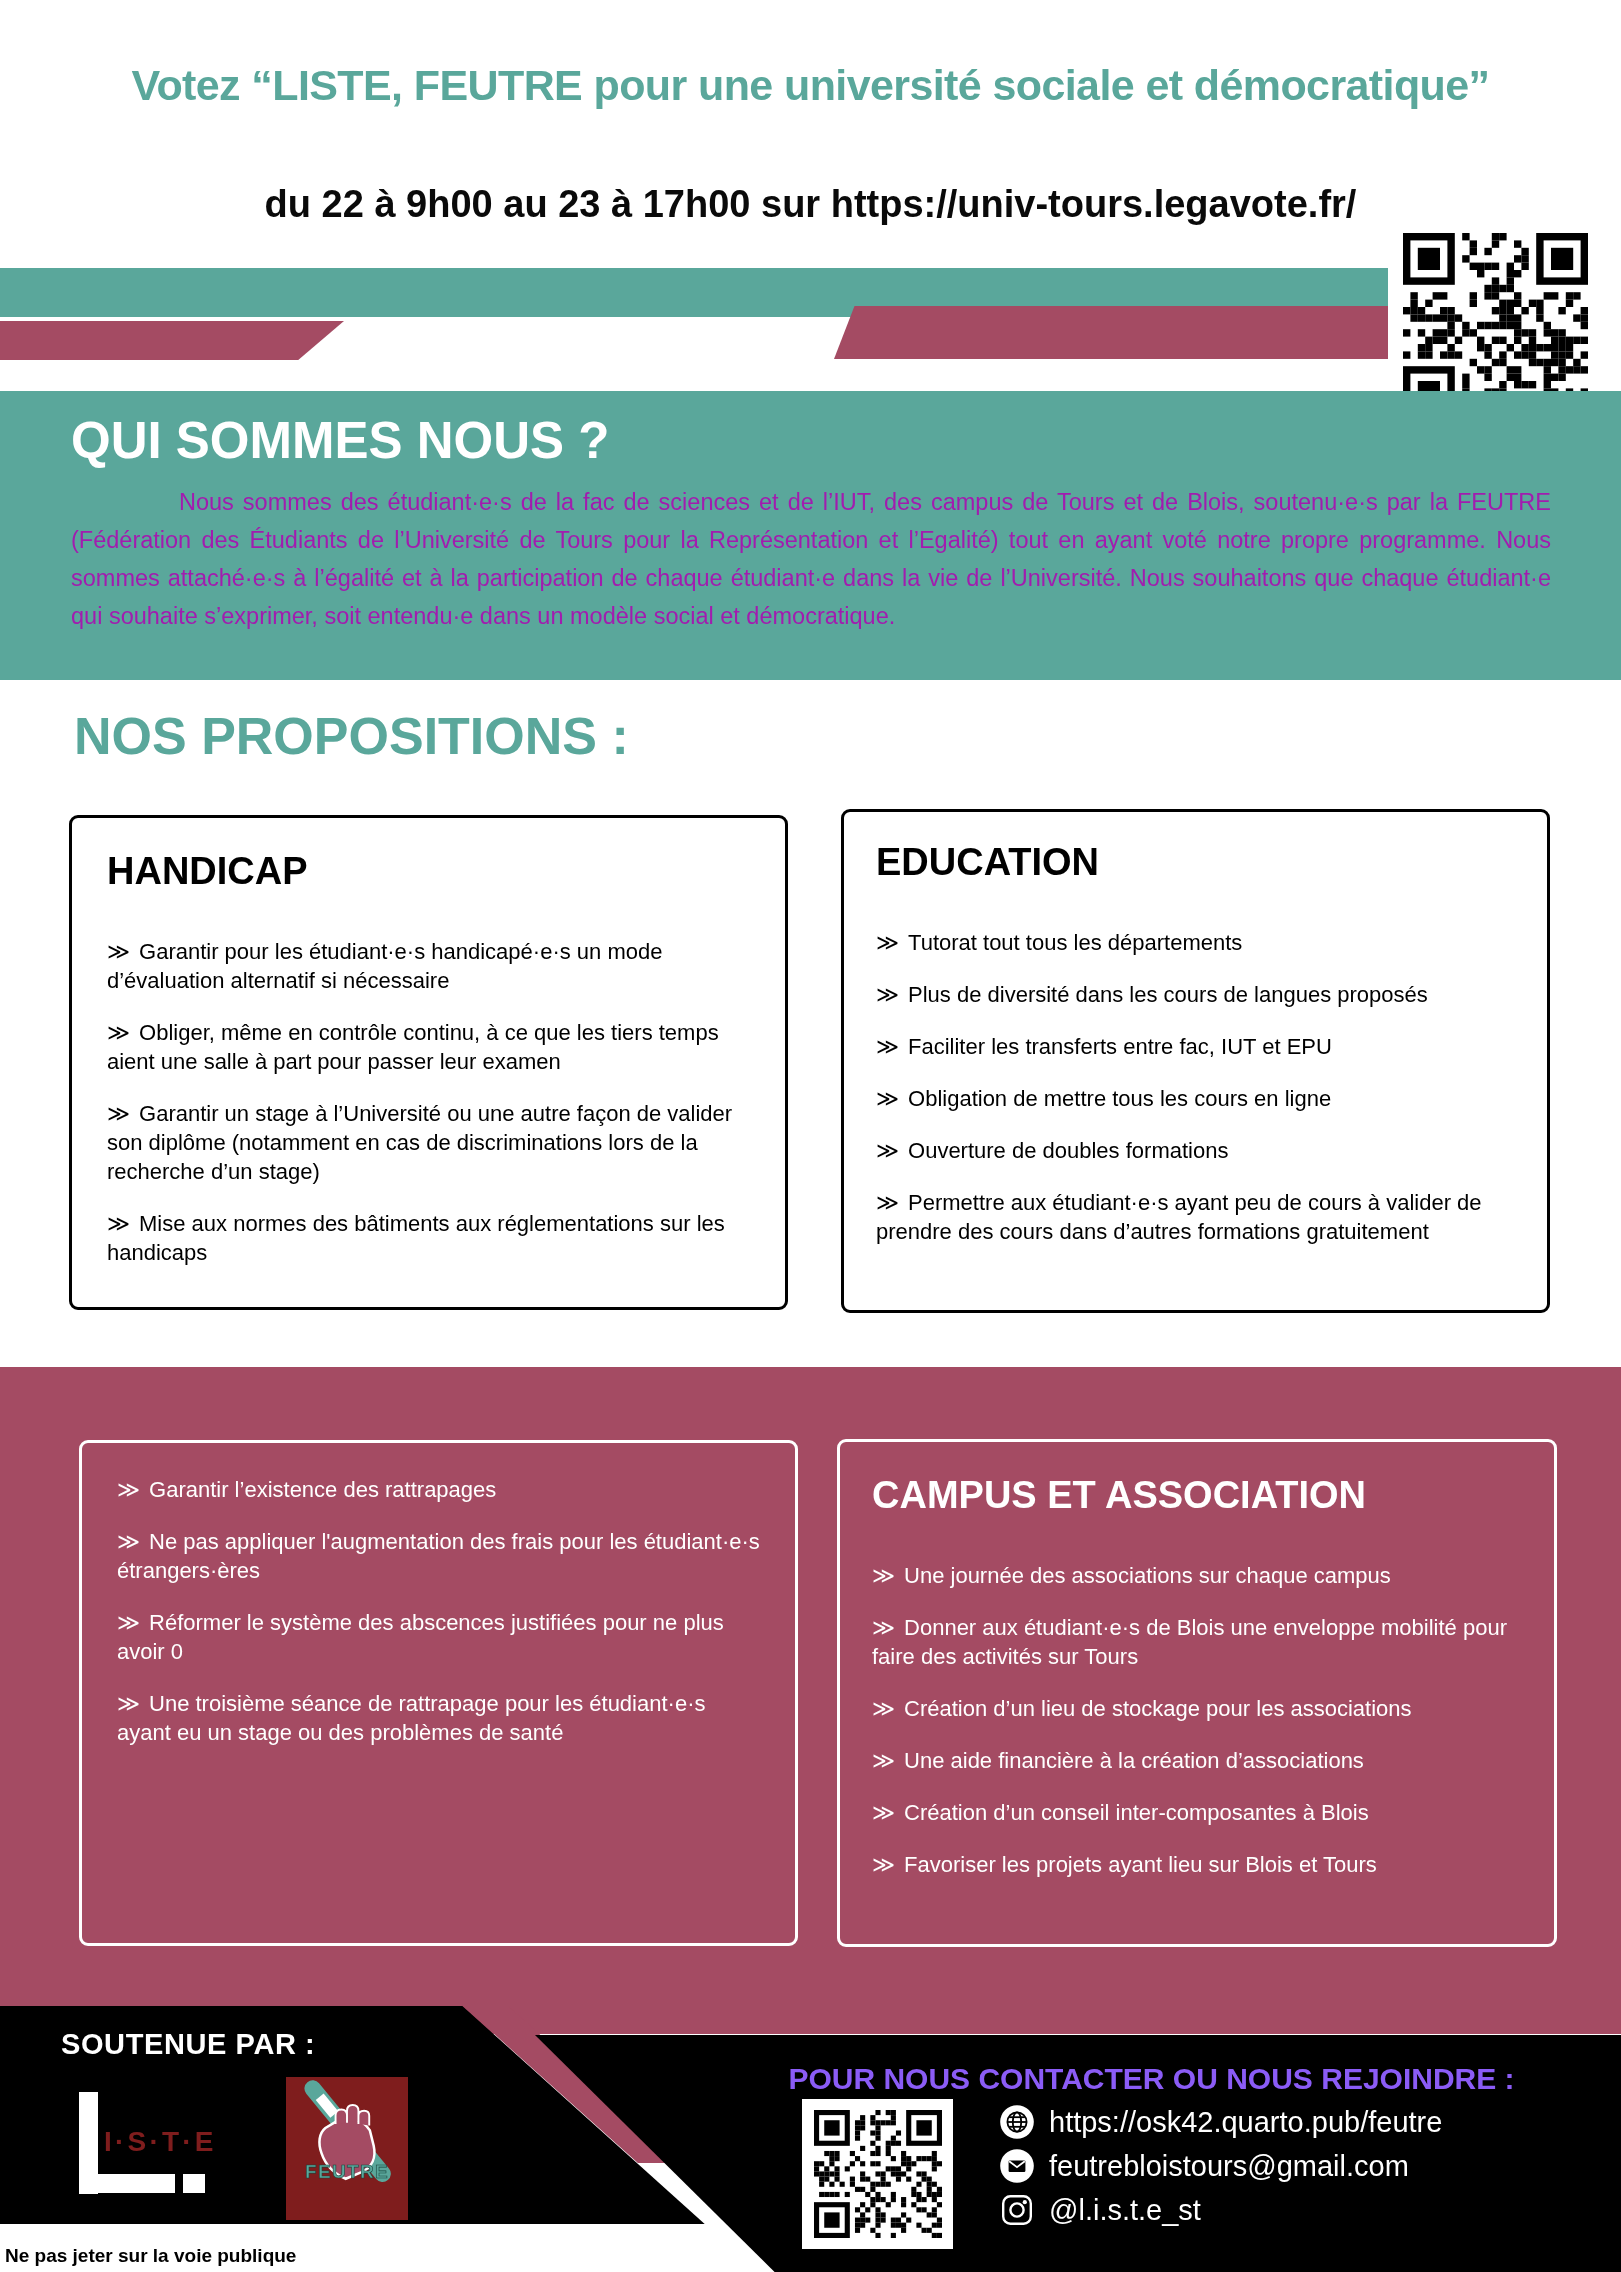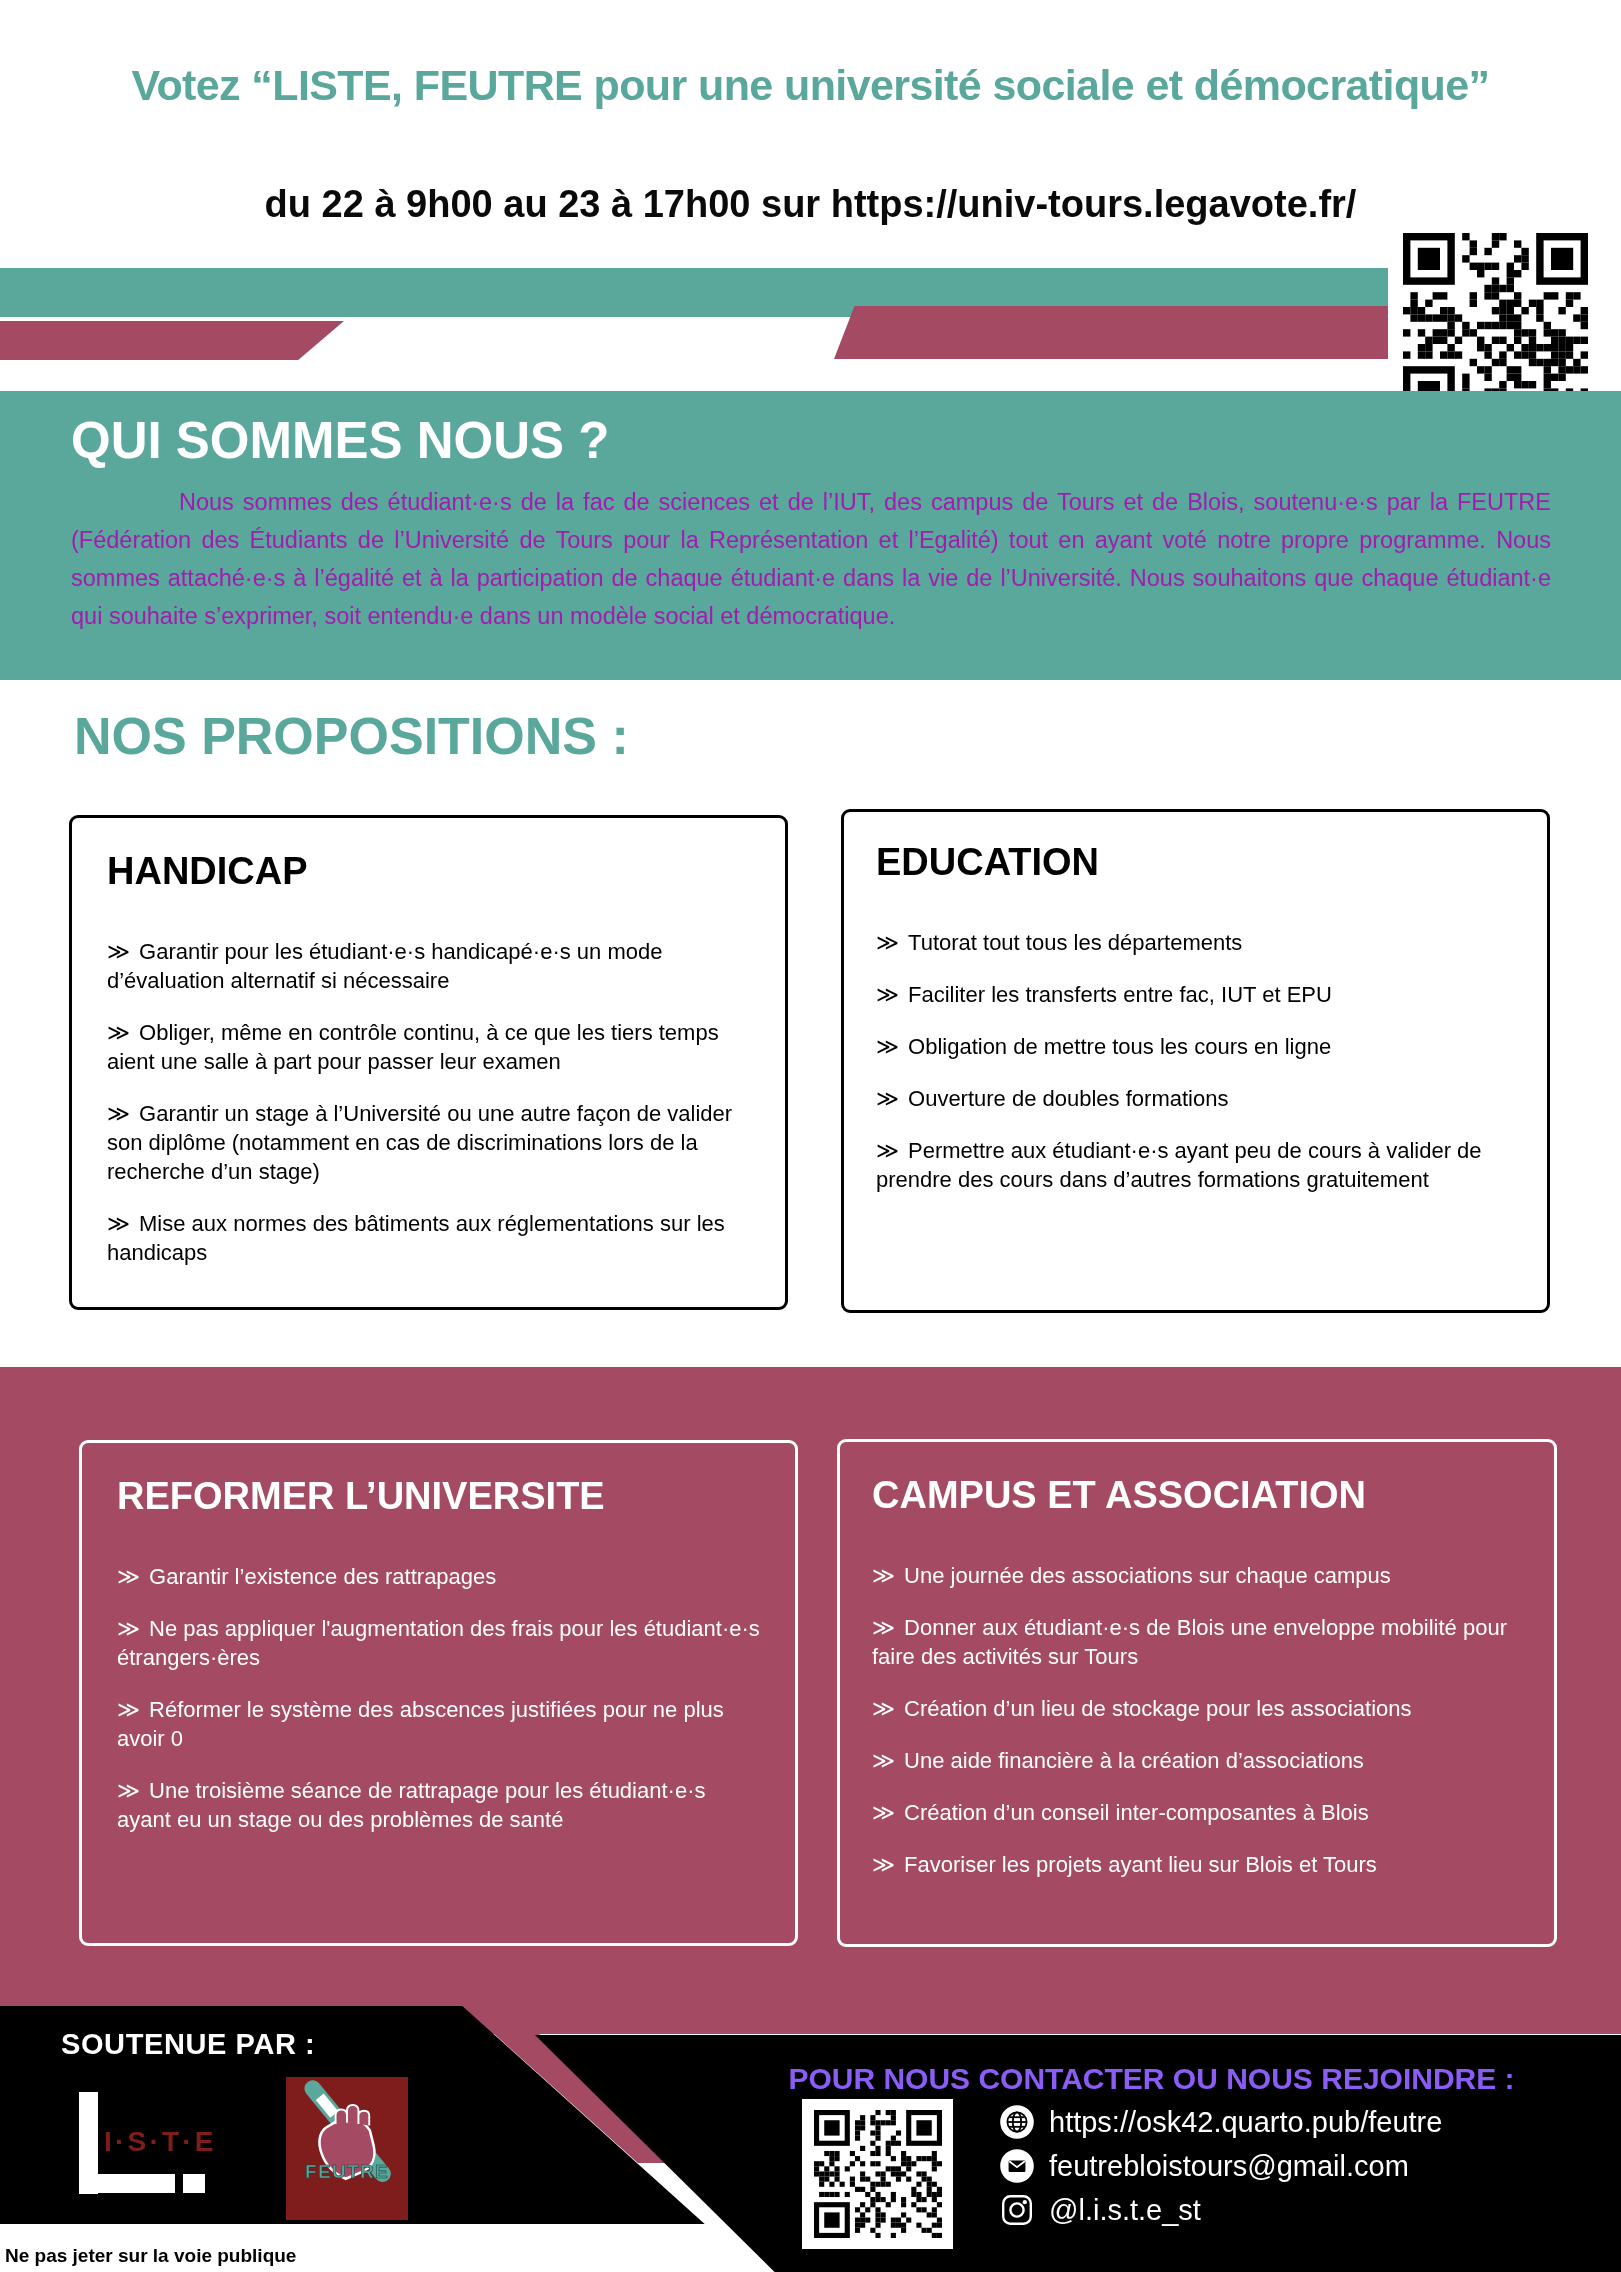--- a/index.html
+++ b/index.html
@@ -311,31 +311,31 @@
         <li><span class="marker">≫</span><span>Obliger, même en contrôle continu, à ce que les tiers temps aient une salle à part pour passer leur examen</span></li>
         <li><span class="marker">≫</span><span>Garantir un stage à l’Université ou une autre façon de valider son diplôme (notamment en cas de discriminations lors de la recherche d’un stage)</span></li>
         <li><span class="marker">≫</span><span>Mise aux normes des bâtiments aux réglementations sur les handicaps</span></li>
       </ul>
   </div>
 
   <div class="abs card card-dark card-education">
     <h3>EDUCATION</h3>
     <ul>
         <li><span class="marker">≫</span><span>Tutorat tout tous les départements</span></li>
+        <li><span class="marker">≫</span><span>Plus de diversité dans les cours de langues proposés</span></li>
         <li><span class="marker">≫</span><span>Faciliter les transferts entre fac, IUT et EPU</span></li>
         <li><span class="marker">≫</span><span>Obligation de mettre tous les cours en ligne</span></li>
         <li><span class="marker">≫</span><span>Ouverture de doubles formations</span></li>
         <li><span class="marker">≫</span><span>Permettre aux étudiant·e·s ayant peu de cours à valider de prendre des cours dans d’autres formations gratuitement</span></li>
       </ul>
   </div>
 
   <div class="abs maroon-section"></div>
 
   <div class="abs card card-light card-reformer">
-    <h3>REFORMER L’UNIVERSITE</h3>
     <ul>
         <li><span class="marker">≫</span><span>Garantir l’existence des rattrapages</span></li>
         <li><span class="marker">≫</span><span>Ne pas appliquer l'augmentation des frais pour les étudiant·e·s étrangers·ères</span></li>
         <li><span class="marker">≫</span><span>Réformer le système des abscences justifiées pour ne plus avoir 0</span></li>
         <li><span class="marker">≫</span><span>Une troisième séance de rattrapage pour les étudiant·e·s ayant eu un stage ou des problèmes de santé</span></li>
       </ul>
   </div>
 
   <div class="abs card card-light card-campus">
     <h3>CAMPUS ET ASSOCIATION</h3>

